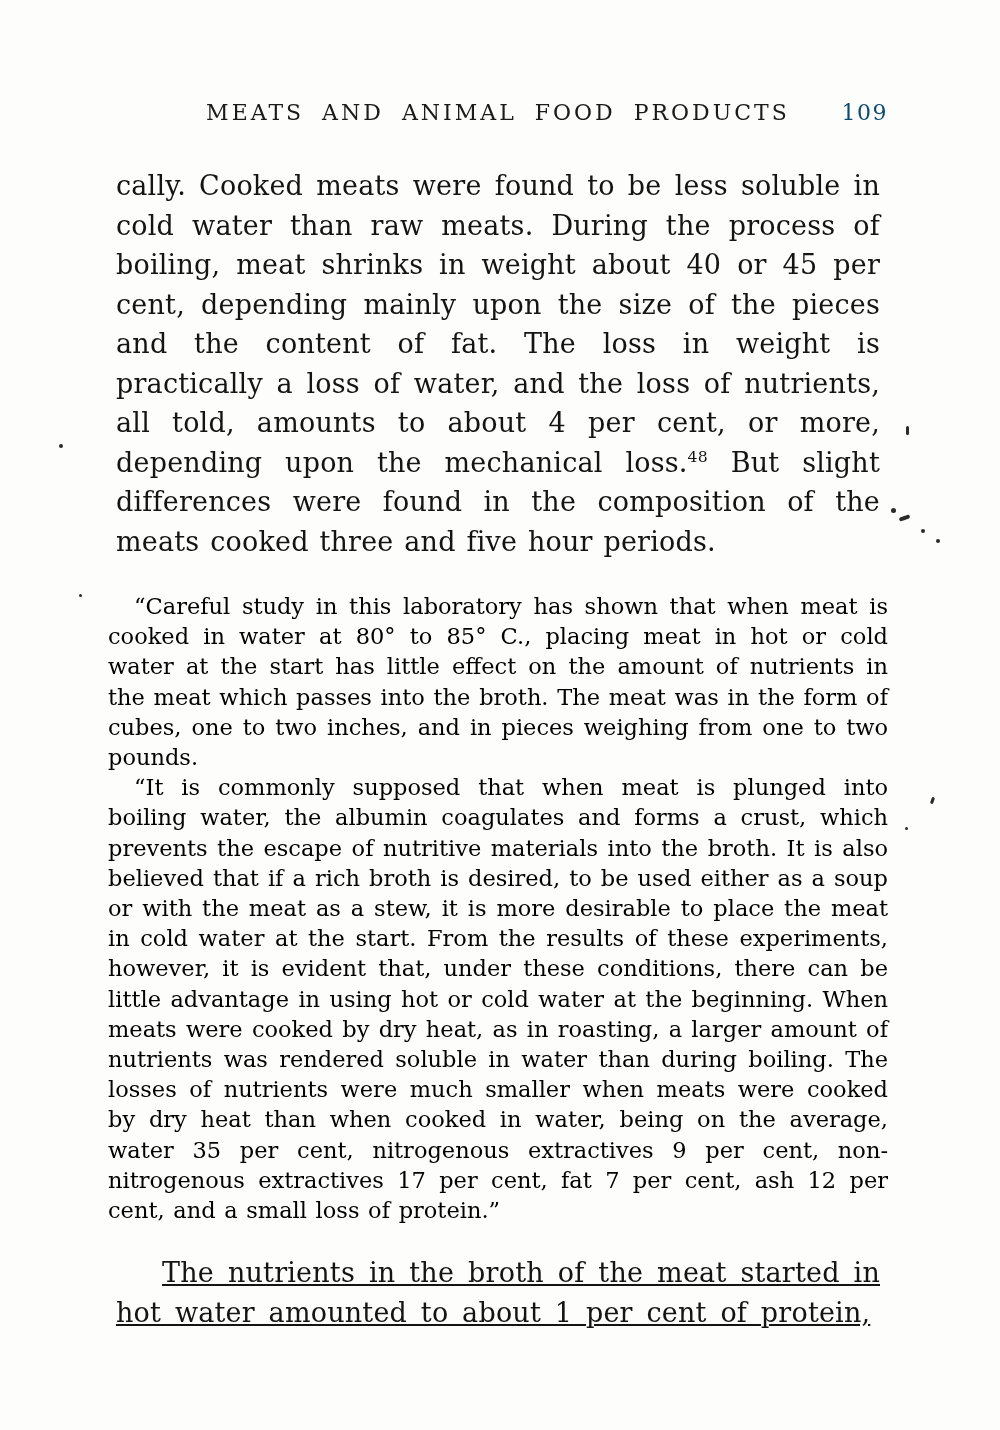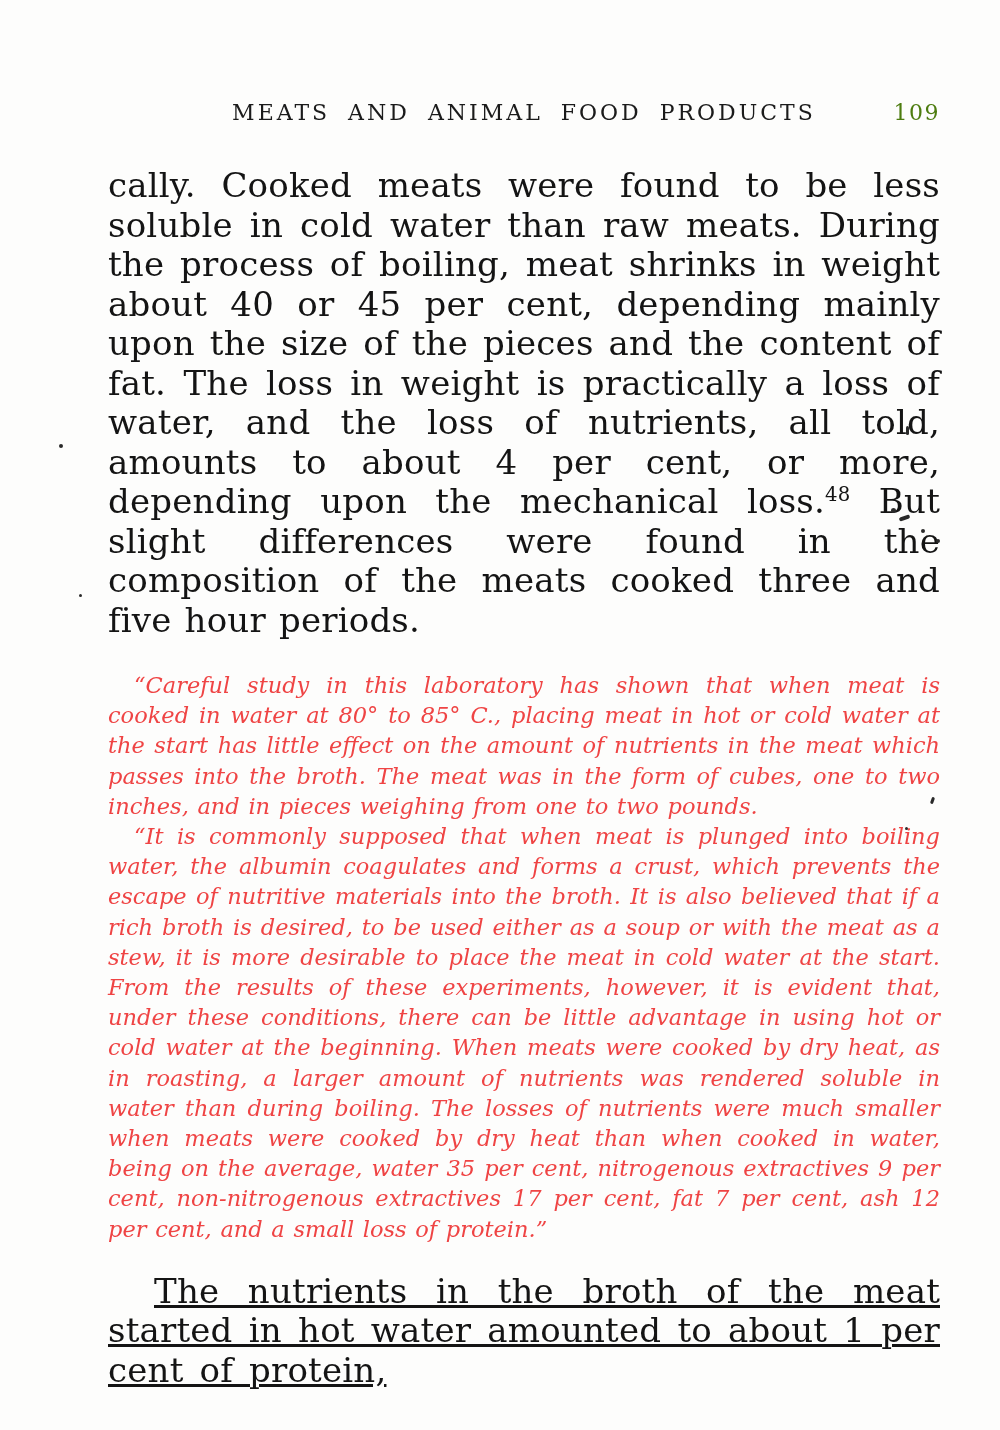--- a/index.html
+++ b/index.html
@@ -9,21 +9,21 @@
     font-family: "DejaVu Serif", "Liberation Serif", serif;
   }
   .page {
     position: relative;
     width: 1000px;
     height: 1430px;
     margin: 0 auto;
     background: #fdfdfc;
     color: #161616;
     box-sizing: border-box;
-    padding: 100px 60px 0 108px;
+    padding: 100px 112px 0 108px;
     overflow: hidden;
   }
   .running-header {
     position: relative;
     height: 32px;
     margin-bottom: 34px;
   }
   .running-title {
     display: block;
     text-align: center;
@@ -31,49 +31,48 @@
     letter-spacing: 3px;
     word-spacing: 8px;
     color: #1b1b1b;
   }
   .page-number {
     position: absolute;
     right: 0;
     top: 0;
     font-size: 22px;
     letter-spacing: 1.5px;
-    color: #4d7c0f;
+    color: #0c4a6e;
   }
   .body-para {
-    font-size: 34px;
+    font-size: 27px;
     line-height: 39.5px;
     text-align: justify;
     word-spacing: 2px;
     letter-spacing: 0.2px;
-    margin: 0;
+    margin: 8px;
     color: #141414;
   }
   .body-para sup {
     font-size: 0.58em;
     vertical-align: super;
     line-height: 0;
   }
   .quote-block {
     margin: 30px 0 0 0;
     padding: 0;
   }
   .quote-para {
     font-size: 22.5px;
     line-height: 30.2px;
     text-align: justify;
     word-spacing: 1.5px;
     margin: 0;
     text-indent: 26px;
-    color: #ef4444;
-    font-style: italic;
+    color: #000000;
   }
   .closing-para {
     margin-top: 28px;
     text-indent: 46px;
     word-spacing: 5px;
     text-decoration: underline;
   }
   
   .speckle {
     position: absolute;

